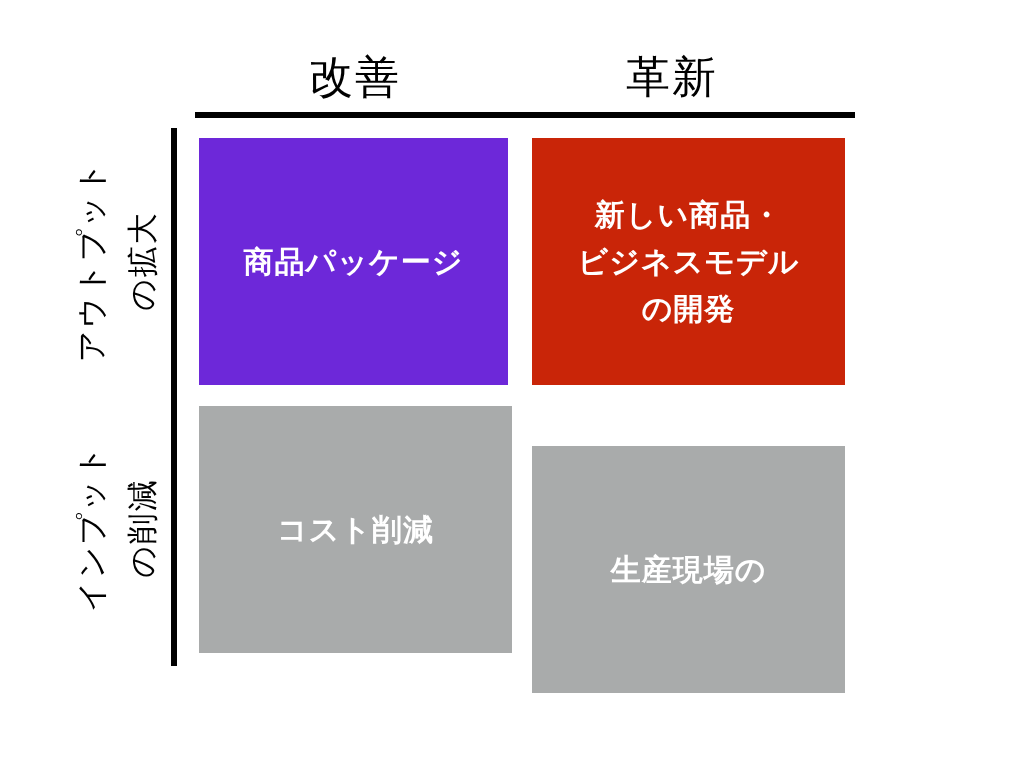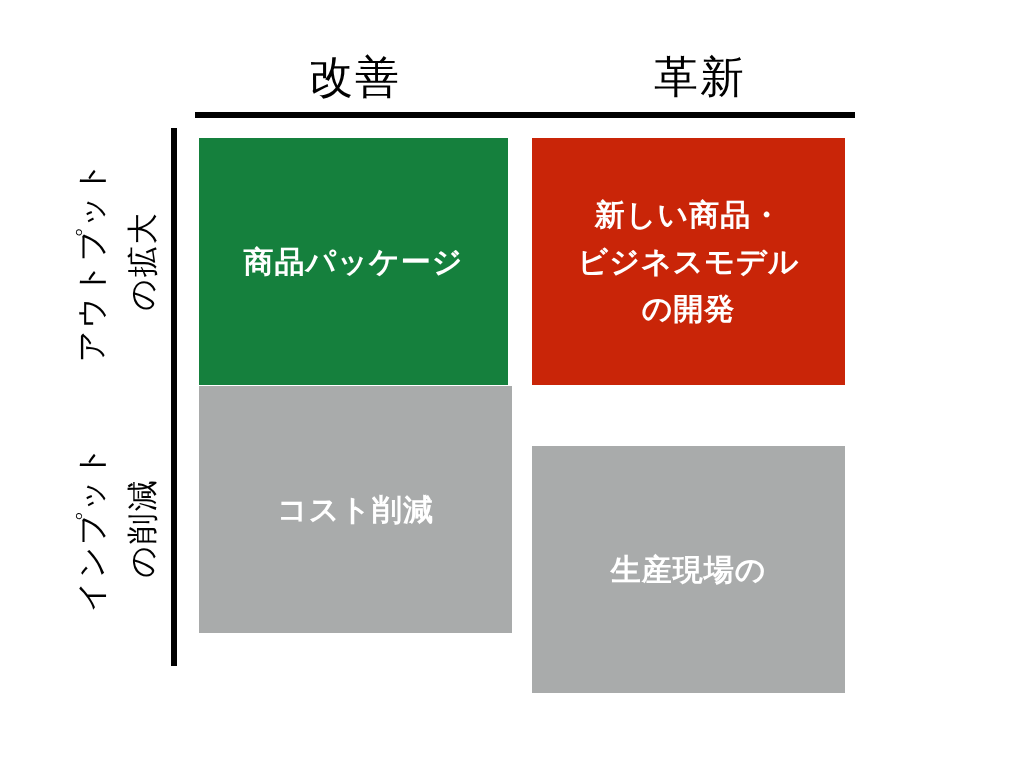--- a/index.html
+++ b/index.html
@@ -30,21 +30,21 @@
   .col-header {
     position: absolute;
     top: 48px;
     width: 200px;
     text-align: center;
     font-size: 44px;
     color: #000000;
     letter-spacing: 2px;
   }
   .col-header.left  { left: 255px; }
-  .col-header.right { left: 600px; }
+  .col-header.right { left: 572px; }
 
   
   .row-label {
     position: absolute;
     transform: translate(-50%, -50%) rotate(-90deg);
     text-align: center;
     white-space: nowrap;
     font-size: 31px;
     line-height: 51px;
     color: #000000;
@@ -62,21 +62,21 @@
     justify-content: center;
     text-align: center;
     font-weight: bold;
     font-size: 30px;
     line-height: 47px;
     color: #ffffff;
     letter-spacing: 1px;
   }
   .quadrant.tl { left: 199px; top: 138px; width: 309px; height: 247px; }
   .quadrant.tr { left: 532px; top: 138px; width: 313px; height: 247px; }
-  .quadrant.bl { left: 199px; top: 386px; width: 313px; height: 247px; }
+  .quadrant.bl { left: 199px; top: 406px; width: 313px; height: 247px; }
   .quadrant.br { left: 532px; top: 406px; width: 313px; height: 247px; }
   .q-line { display: block; }
 </style>
 </head>
 <body>
 
 <div id="stage">
 
   <div class="axis-h" style="background: rgb(0, 0, 0);"></div>
   <div class="axis-v" style="background: rgb(0, 0, 0);"></div>
@@ -86,21 +86,21 @@
 
   <div class="row-label top">
     <div>アウトプット</div>
     <div>の拡大</div>
   </div>
   <div class="row-label bottom">
     <div>インプット</div>
     <div>の削減</div>
   </div>
 
-  <div class="quadrant tl" style="background: #15803d; color: rgb(255, 255, 255);">
+  <div class="quadrant tl" style="background: #6d28d9; color: rgb(255, 255, 255);">
     <span class="q-line">商品パッケージ</span>
   </div>
 
   <div class="quadrant tr" style="background: rgb(201, 37, 8); color: rgb(255, 255, 255); justify-content: center;">
     <span class="q-line">新しい商品・</span>
     <span class="q-line">ビジネスモデル</span>
     <span class="q-line">の開発</span>
   </div>
 
   <div class="quadrant bl" style="background: rgb(169, 171, 171); color: rgb(255, 255, 255);">

